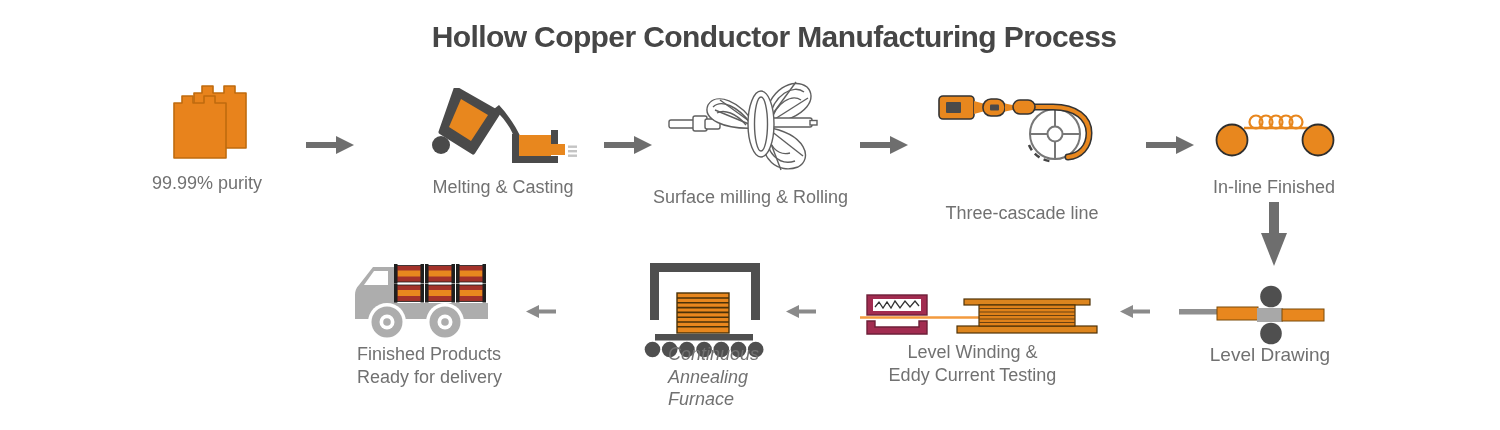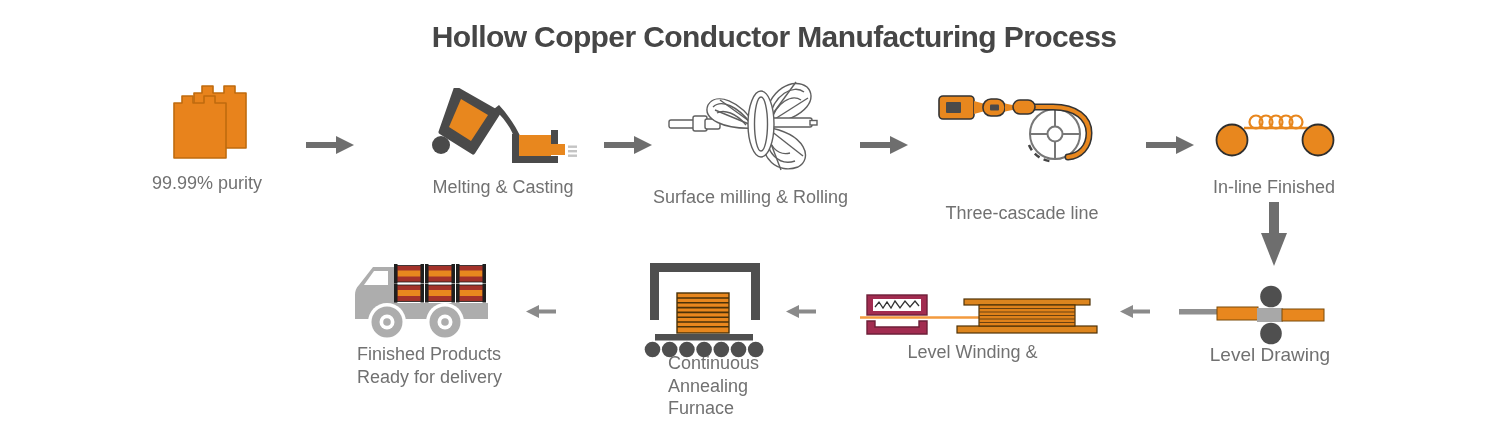--- a/index.html
+++ b/index.html
@@ -35,21 +35,21 @@
   .ic-annealing{left:1212px;top:111px;}
   .lb-annealing{left:1208px;top:176px;width:132px;}
   
   .ic-drawing{left:1178px;top:282px;}
   .lb-drawing{left:1200px;top:344px;width:140px;font-size:19px;}
   
   .ic-winding{left:860px;top:287px;}
   .lb-winding{left:880px;top:341px;width:185px;}
   
   .ic-furnace{left:644px;top:257px;}
-  .lb-furnace{left:668px;top:352px;}
+  .lb-furnace{left:668px;top:343px;font-style:italic;}
   
   .ic-truck{left:352px;top:258px;}
   .lb-truck{left:357px;top:343px;}
   
   .ar1{left:306px;top:136px;}
   .ar2{left:604px;top:136px;}
   .ar3{left:860px;top:136px;}
   .ar4{left:1146px;top:136px;}
   .ar-down{left:1261px;top:202px;}
   .ab1{left:1120px;top:304px;}
@@ -230,20 +230,21 @@
       <polyline points="15,20 19,15 23,21 27,15 31,21 35,14 40,21 45,14 50,20 55,14 59,19" stroke="#333333" stroke-width="1.3" fill="none"></polyline>
       <path d="M7,34 H15 V40 H59 V34 H67 V47 H7 Z" fill="#A22C50" stroke="#6E1F38" stroke-width="1.4"></path>
       <rect x="104" y="12" width="126" height="6" fill="#DD851E" stroke="#4F3208" stroke-width="1.2"></rect>
       <rect x="97" y="39" width="140" height="7" fill="#DD851E" stroke="#4F3208" stroke-width="1.2"></rect>
       <rect x="119" y="18" width="96" height="21" fill="#E0821A" stroke="#4F3208" stroke-width="1.2"></rect>
       <path d="M119,21.5 H215 M119,25 H215 M119,28.5 H215 M119,32 H215 M119,35.5 H215" stroke="#6B4210" stroke-width="1"></path>
     </svg>
   </div>
   <div class="lbl center lb-winding">
     <div>Level Winding &amp;</div>
+    <div>Eddy Current Testing</div>
   </div>
 
   <div class="arrow ab2">
     <svg width="30" height="13" viewBox="0 0 30 13">
       <polygon points="0,6.5 13,0 13,13" fill="#8A8A8A"></polygon>
       <rect x="12" y="4.5" width="18" height="4" fill="#8A8A8A"></rect>
     </svg>
   </div>
 
   <div class="icon ic-furnace">

